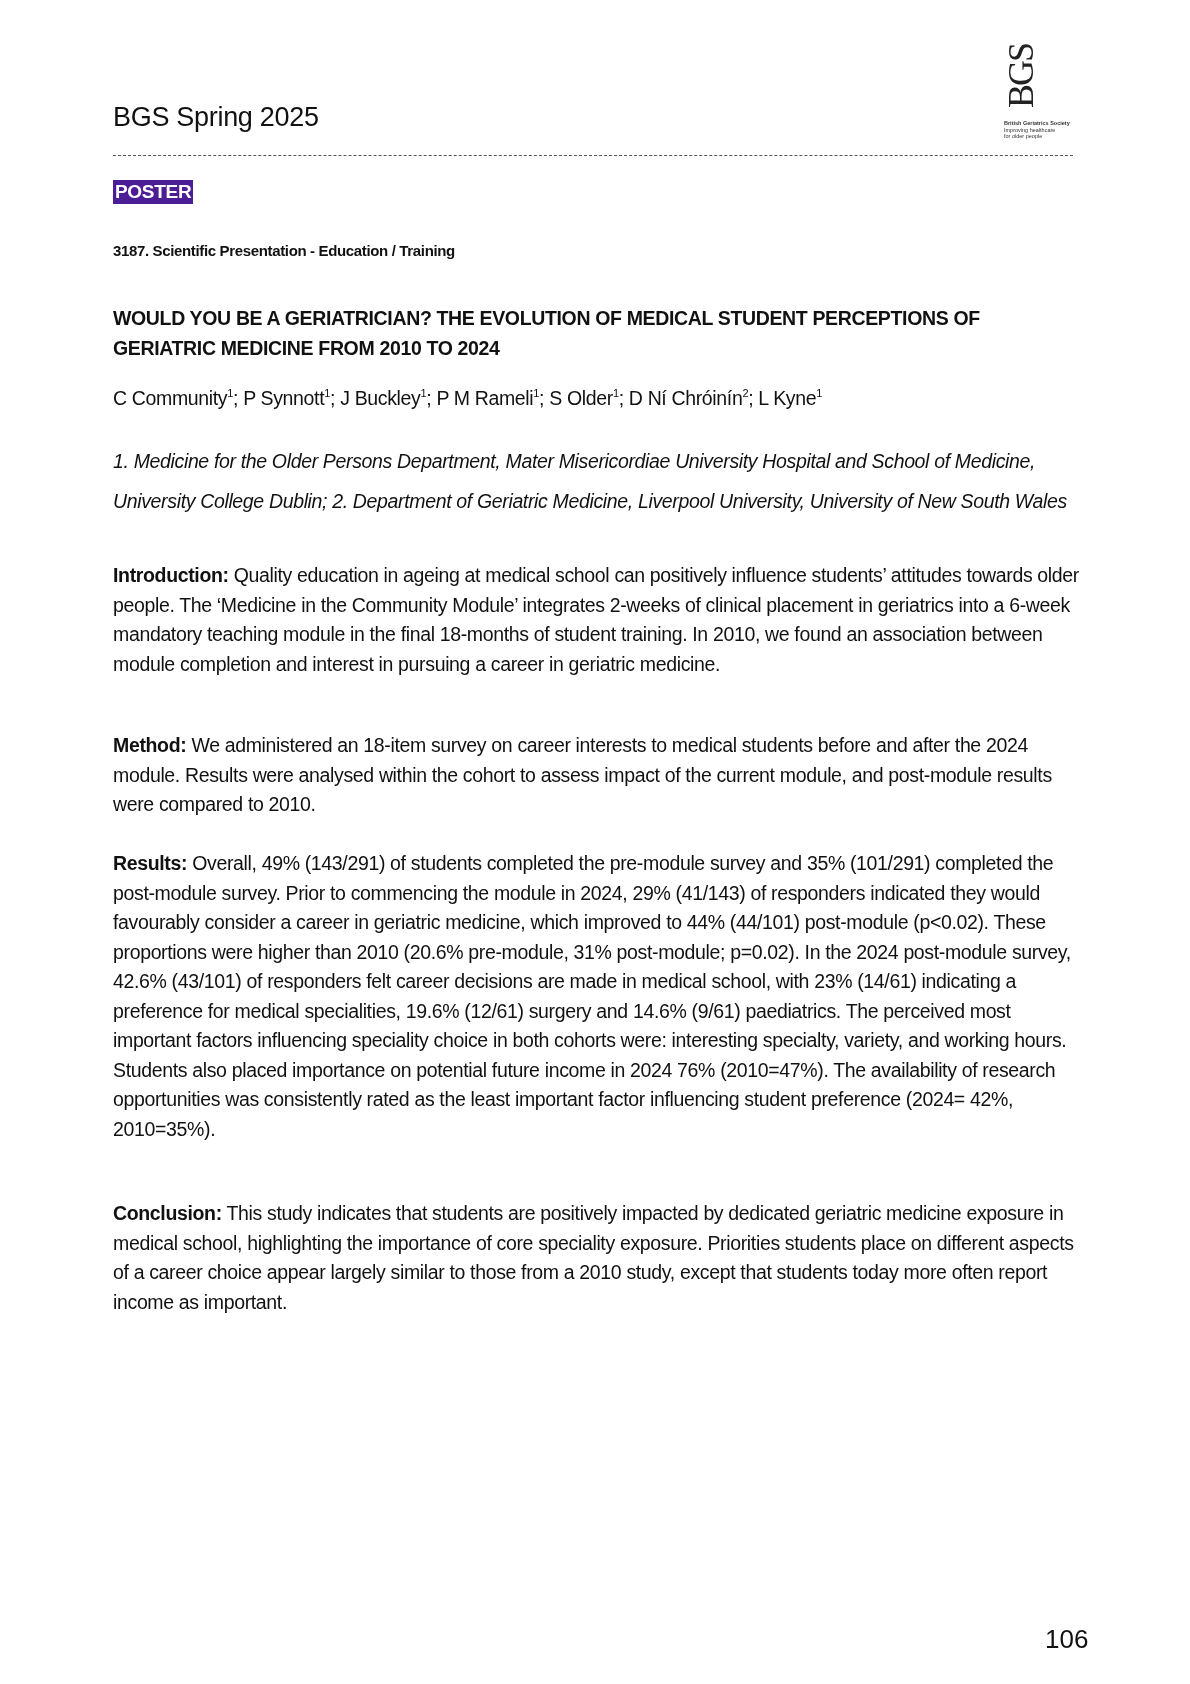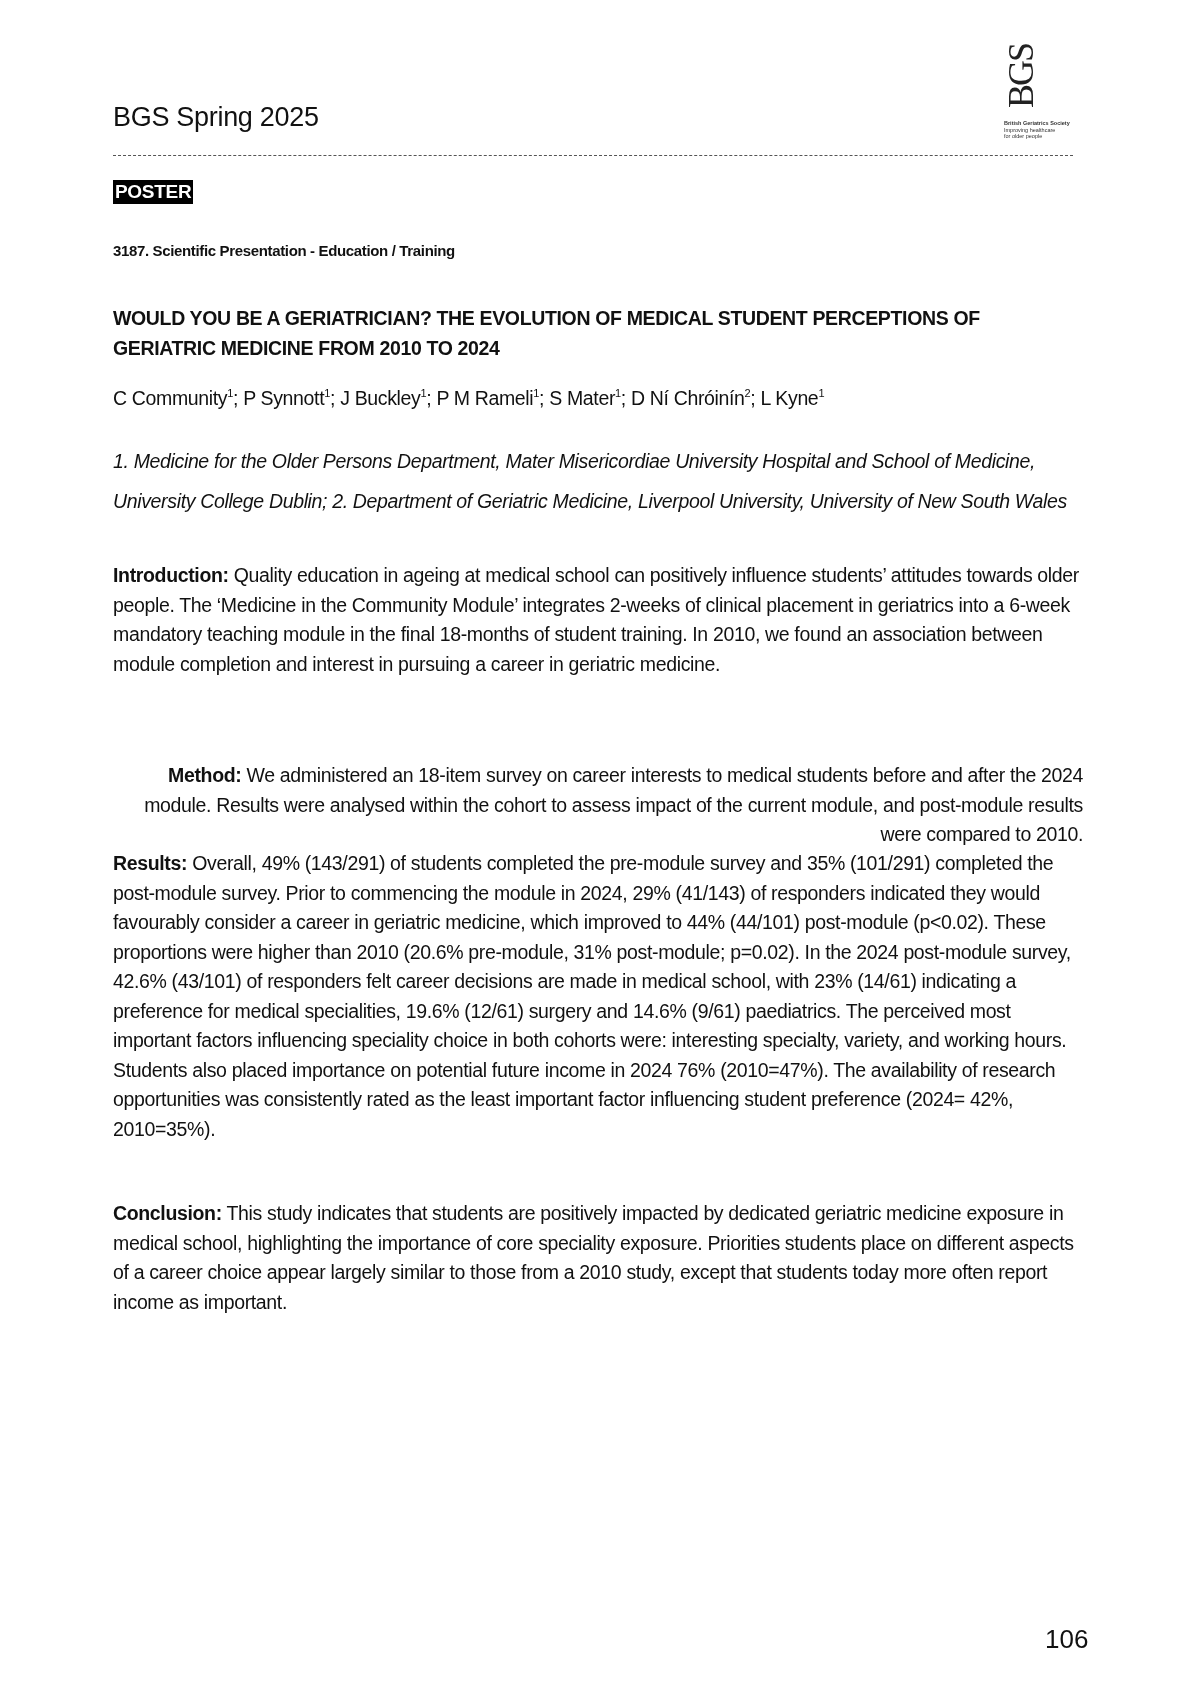--- a/index.html
+++ b/index.html
@@ -24,35 +24,35 @@
     position: absolute; left: 4px; top: 70px;
     font-size: 5.5px; line-height: 6.5px; color: #333;
   }
   .logo-text .org { font-weight: bold; }
   .rule {
     position: absolute; left: 113px; top: 155px; width: 960px; height: 0;
     border-top: 1px dashed #555;
   }
   .poster-badge {
     position: absolute; left: 113px; top: 180px;
-    background: #000000; color: #ffffff; font-weight: bold;
+    background: #4c1d95; color: #ffffff; font-weight: bold;
     font-size: 19px; padding: 1px 2px; letter-spacing: -0.3px;
   }
   .body-text {
     position: absolute; left: 113px; width: 970px;
     font-size: 19.5px; line-height: 29.5px; letter-spacing: -0.35px;
   }
   .session-line { top: 236px; font-weight: bold; font-size: 15px; }
   .title { top: 304px; font-weight: bold; width: 960px; }
   .authors { top: 384px; }
   .authors sup { font-size: 11px; vertical-align: 8px; line-height: 0; }
   .affiliations { top: 441px; font-style: italic; line-height: 40px; }
   .section .label { font-weight: bold; }
   .intro { top: 553px; margin-top: 8px; }
-  .method { top: 761px; text-align: right; }
+  .method { top: 731px; }
   .results { top: 849px; }
   .conclusion { top: 1199px; }
   .page-number {
     position: absolute; left: 1045px; top: 1624px; font-size: 26px;
   }
 </style>
 </head>
 <body>
 
 <div class="page-header-title">BGS Spring 2025</div>
@@ -67,21 +67,21 @@
 </div>
 
 <div class="rule"></div>
 
 <div class="poster-badge">POSTER</div>
 
 <div class="body-text session-line">3187.  Scientific Presentation - Education / Training</div>
 
 <div class="body-text title">WOULD YOU BE A GERIATRICIAN? THE EVOLUTION OF MEDICAL STUDENT PERCEPTIONS OF GERIATRIC MEDICINE FROM 2010 TO 2024</div>
 
-<div class="body-text authors" id="authors"><span><span>C Community</span><sup>1</sup></span>; <span><span>P Synnott</span><sup>1</sup></span>; <span><span>J Buckley</span><sup>1</sup></span>; <span><span>P M Rameli</span><sup>1</sup></span>; <span><span>S Mater</span><sup>1</sup></span>; <span><span>D Ní Chróinín</span><sup>2</sup></span>; <span><span>L Kyne</span><sup>1</sup></span></div>
+<div class="body-text authors" id="authors"><span><span>C Community</span><sup>1</sup></span>; <span><span>P Synnott</span><sup>1</sup></span>; <span><span>J Buckley</span><sup>1</sup></span>; <span><span>P M Rameli</span><sup>1</sup></span>; <span><span>S Older</span><sup>1</sup></span>; <span><span>D Ní Chróinín</span><sup>2</sup></span>; <span><span>L Kyne</span><sup>1</sup></span></div>
 
 <div class="body-text affiliations">1. Medicine for the Older Persons Department, Mater Misericordiae University Hospital and School of Medicine, University College Dublin; 2. Department of Geriatric Medicine, Liverpool University, University of New South Wales</div>
 
 <div class="body-text section intro">
   <span class="label">Introduction:</span>
   <span>Quality education in ageing at medical school can positively influence students’ attitudes towards older people. The ‘Medicine in the Community Module’ integrates 2-weeks of clinical placement in geriatrics into a 6-week mandatory teaching module in the final 18-months of student training. In 2010, we found an association between module completion and interest in pursuing a career in geriatric medicine.</span>
 </div>
 
 <div class="body-text section method">
   <span class="label">Method:</span>

